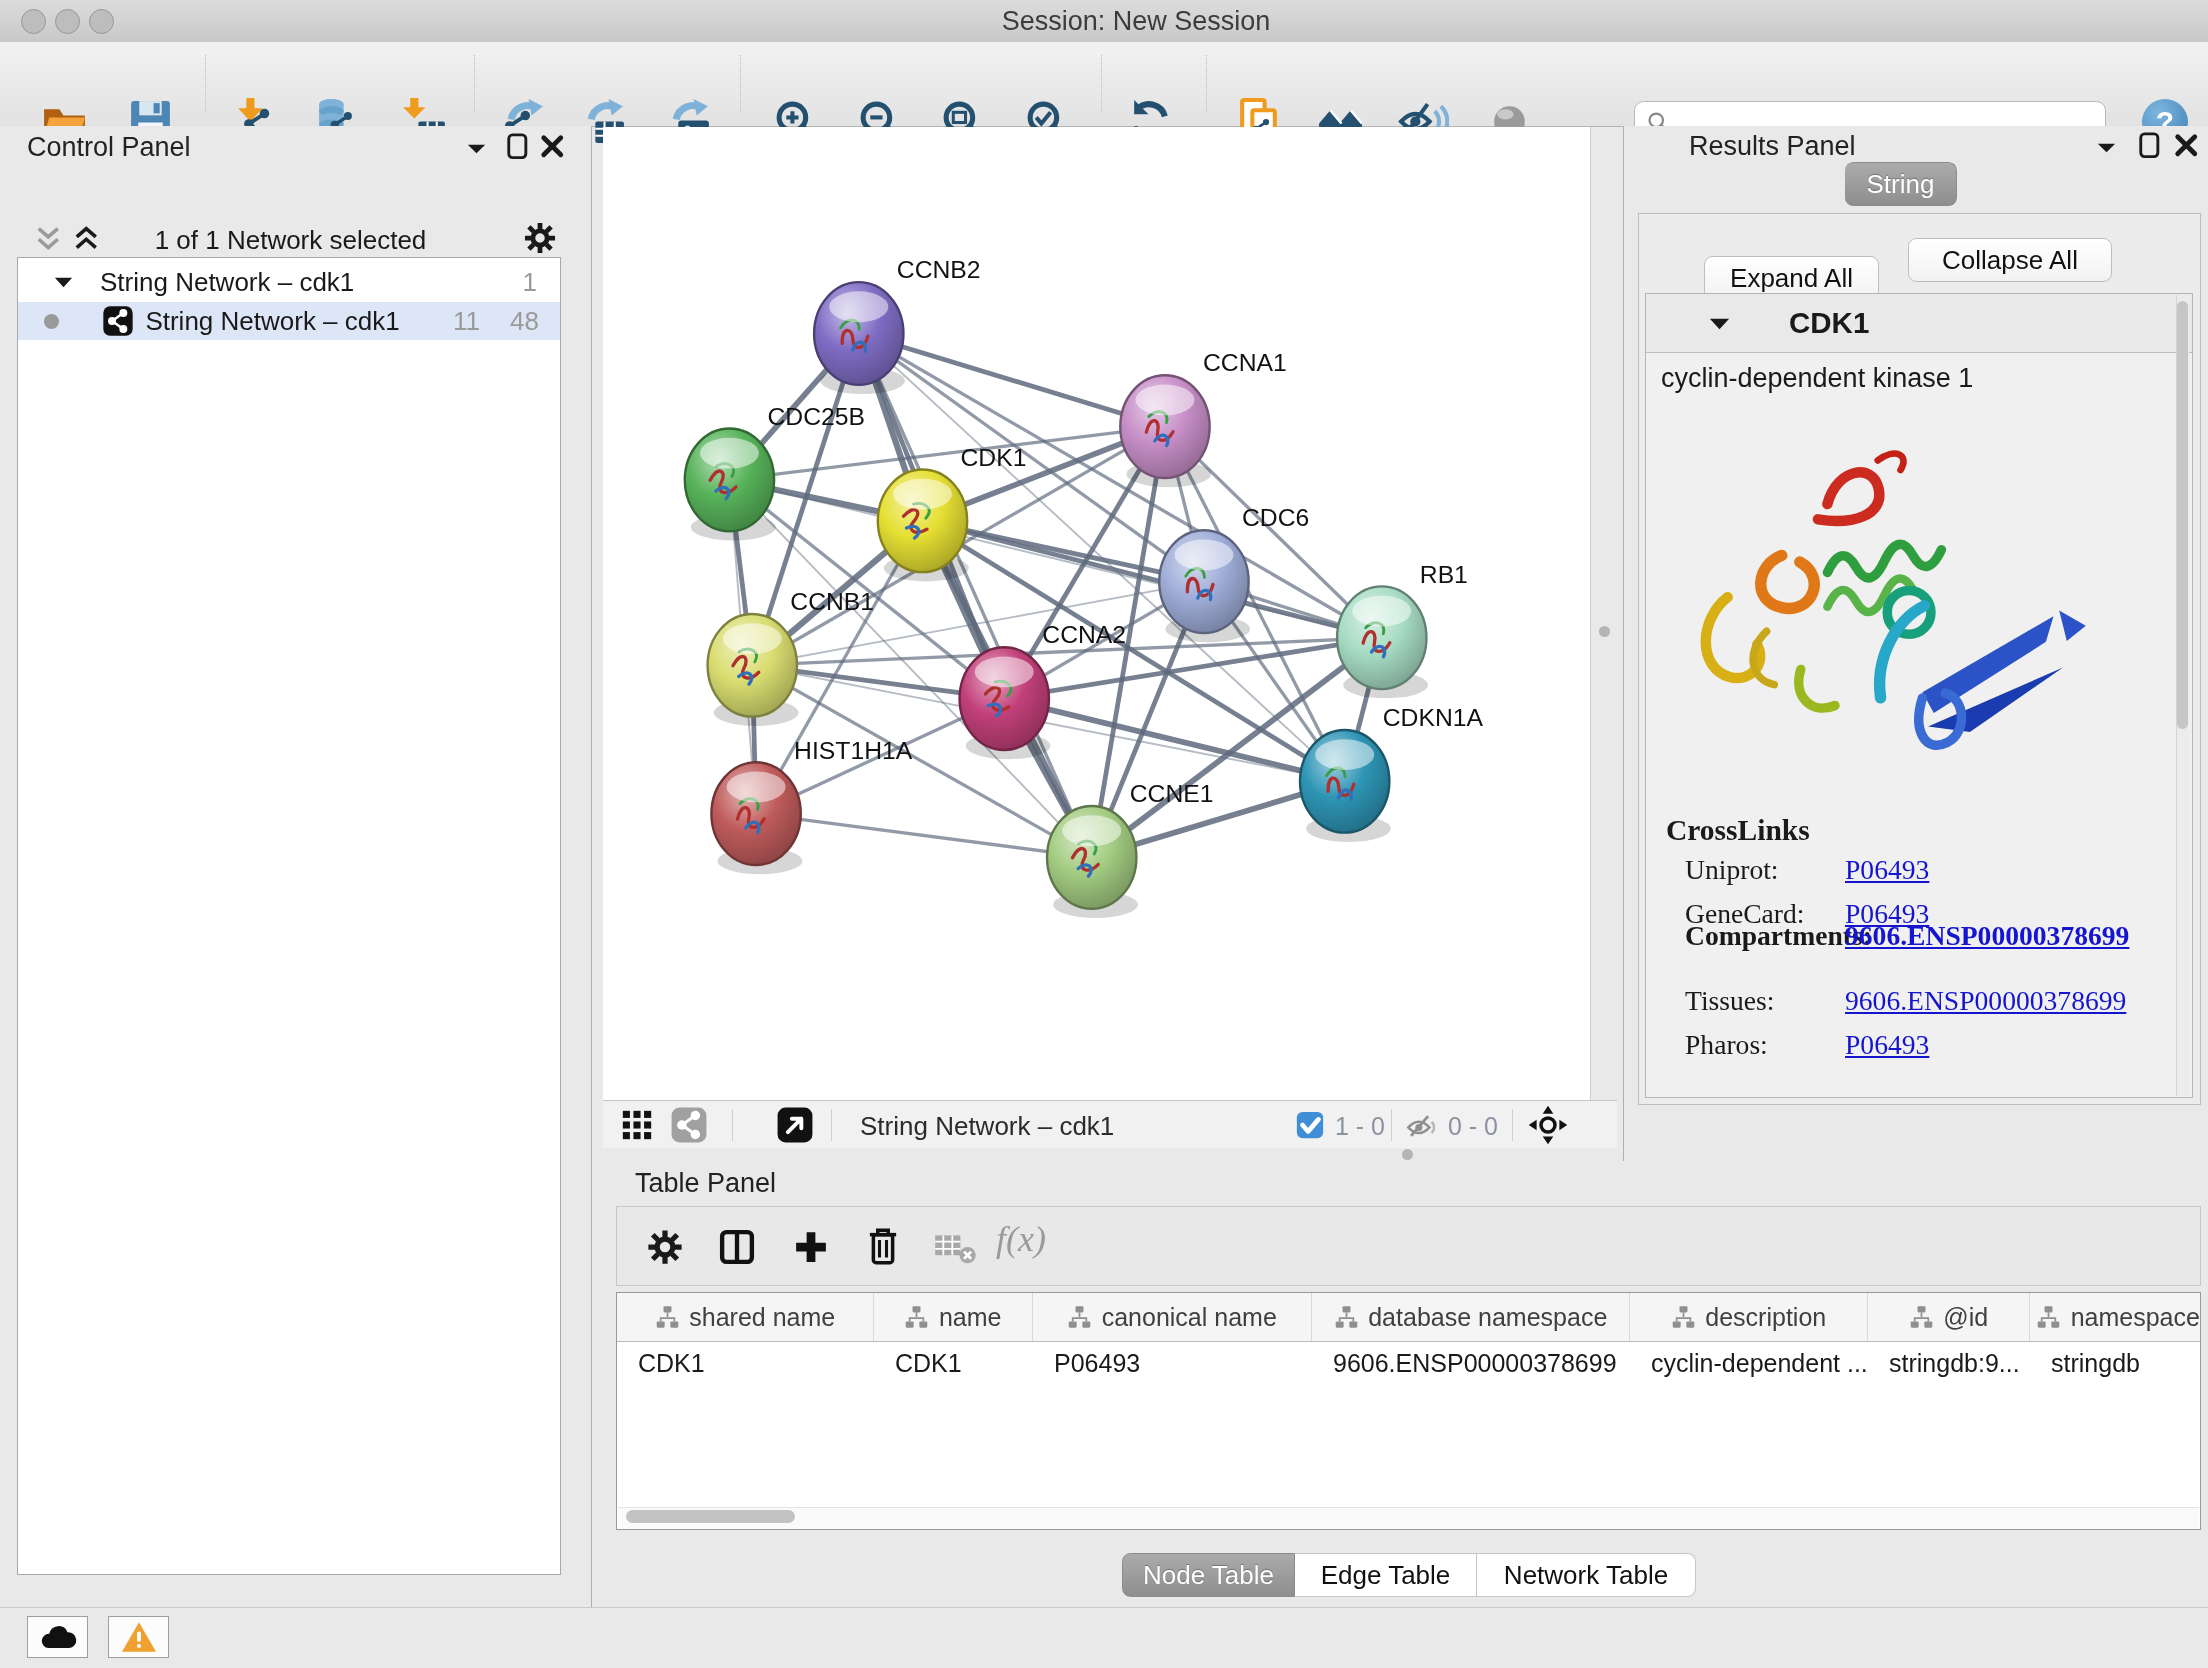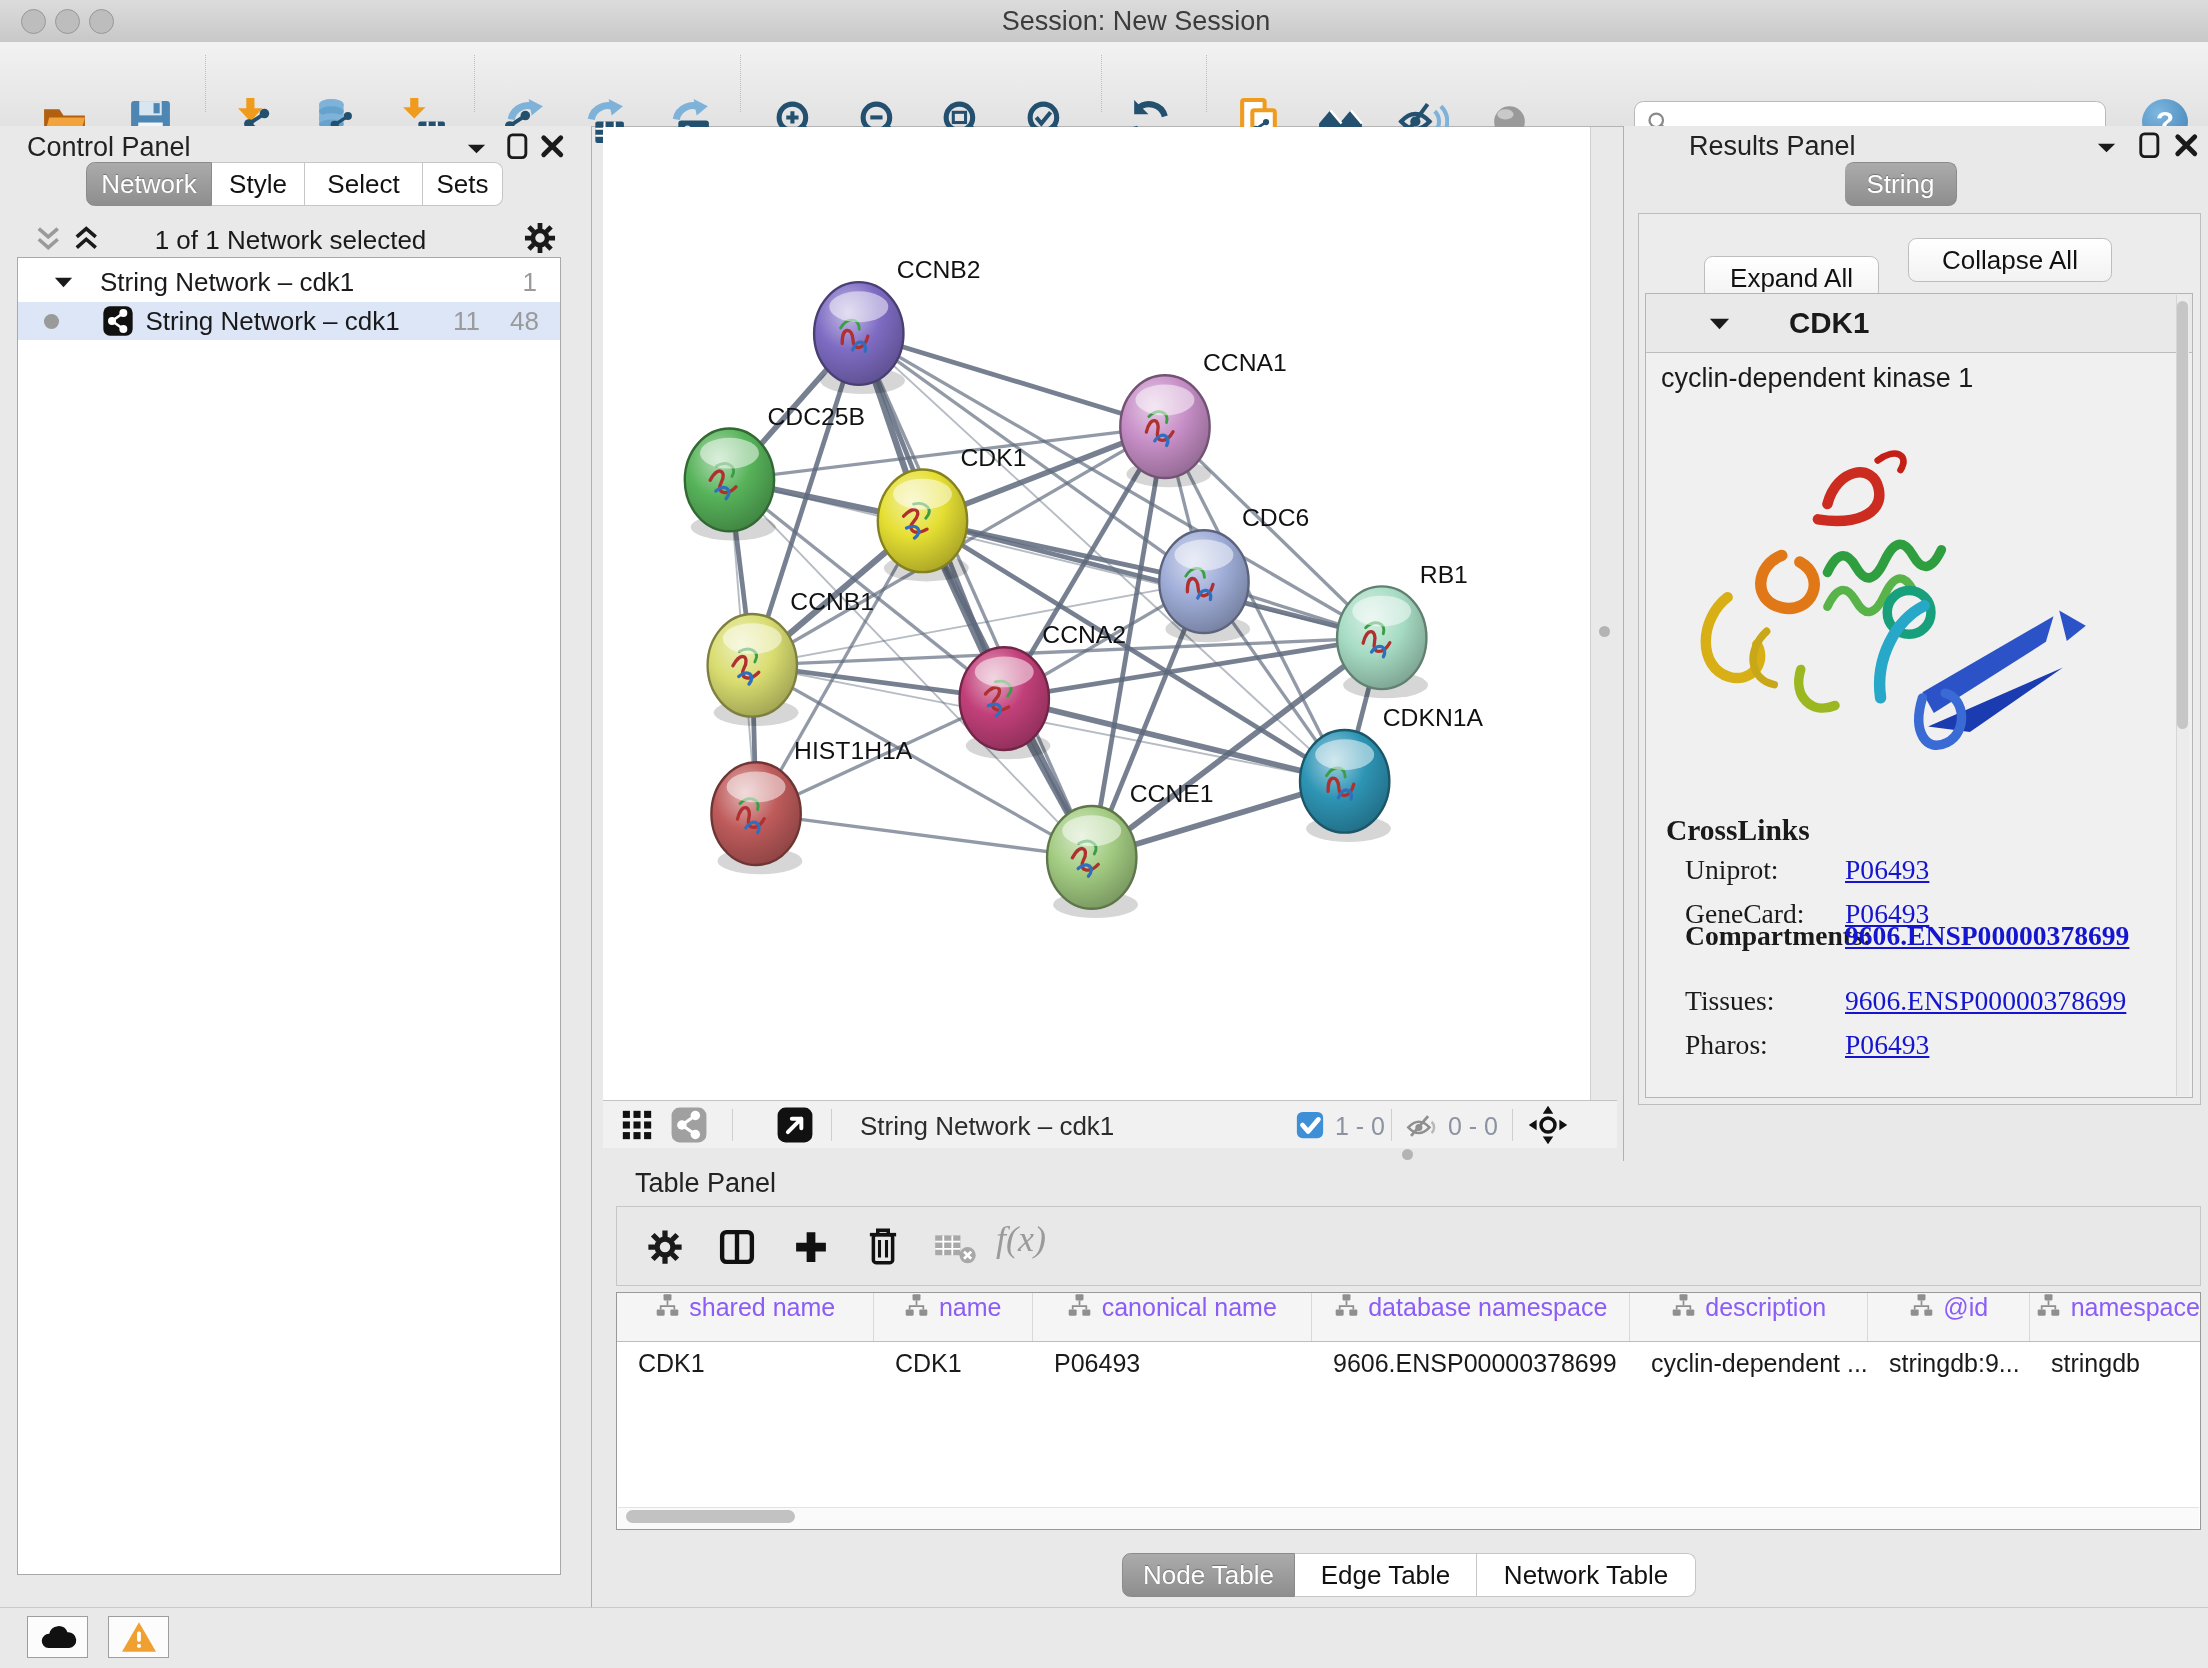--- a/index.html
+++ b/index.html
@@ -73,22 +73,22 @@
   .xl-link{color:#1515d0;text-decoration:underline;}
   #res-scroll{left:2176px;top:295px;width:13.3px;height:801px;background:#ececec;border-left:1px solid #d5d5d5;box-sizing:border-box;}
   #res-thumb{left:2177px;top:301px;width:10.5px;height:428px;background:#c6c6c6;border-radius:5.7px;}
 
   
   #table-panel{left:603px;top:1161px;width:1605px;height:446px;background:#e9e9e9;}
   #tbl-toolbar{left:616px;top:1206px;width:1585px;height:80px;background:#e8e8e8;border:1px solid #c6c6c6;box-sizing:border-box;}
   #fx-label{font-family:"Liberation Serif",serif;font-style:italic;font-size:36px;color:#9a9a9a;}
   #table-box{left:616px;top:1292px;width:1585px;height:238px;background:#fff;border:1px solid #999;box-sizing:border-box;overflow:hidden;}
   #tbl-head{display:flex;height:48px;background:#f5f5f5;border-bottom:1px solid #bdbdbd;}
-  .th{display:flex;align-items:flex-start;justify-content:center;gap:9.5px;border-right:1px solid #d9d9d9;
-    font-size:25px;color:#8b5cf6;box-sizing:border-box;overflow:hidden;white-space:nowrap;}
+  .th{display:flex;align-items:center;justify-content:center;gap:9.5px;border-right:1px solid #d9d9d9;
+    font-size:25px;color:#404040;box-sizing:border-box;overflow:hidden;white-space:nowrap;}
   #tbl-row{display:flex;height:42px;}
   .td{display:flex;align-items:center;padding-left:21px;font-size:25px;box-sizing:border-box;overflow:hidden;white-space:nowrap;}
   #hscroll{left:618px;top:1507px;width:1581px;height:21px;background:#fafafa;border-top:1px solid #e3e3e3;}
   #hthumb{left:626px;top:1510px;width:169px;height:13.3px;background:#c2c2c2;border-radius:6.7px;}
 
   
   #statusbar{left:0;top:1607px;width:2208px;height:61px;background:#e9e9e9;border-top:1px solid #c9c9c9;box-sizing:border-box;}
   .sbtn{background:#fcfcfc;border:1.9px solid #9e9e9e;display:flex;align-items:center;justify-content:center;}
 
   .node-label{font-size:26px;fill:#111;font-family:"Liberation Sans",sans-serif;}
@@ -283,21 +283,20 @@
       <svg viewBox="0 0 30 30">
         <rect x="5" y="3" width="18" height="24" rx="4" fill="none" stroke="#1a1a1a" stroke-width="3"></rect>
       </svg>
     </span>
   <span class="icn abs" style="left:538px;top:5.7px;width:28.5px;height:28.5px">
       <svg viewBox="0 0 30 30">
         <path d="M6 6l18 18M24 6L6 24" stroke="#1a1a1a" stroke-width="5" stroke-linecap="round"></path>
       </svg>
     </span>
 
-  <div class="abs" id="cp-tabs" style="left:86px;top:36px"><div class="tab selected" style="width: 126px;">Network</div><div class="tab" style="width: 93px;">Style</div><div class="tab" style="width: 118px;">Select</div><div class="tab" style="width: 80px;">Sets</div></div>
 
   <span class="icn abs" style="left:34px;top:99px;width:28.5px;height:28.5px">
       <svg viewBox="0 0 24 24">
         <path d="M4 3l8 7 8-7M4 12l8 7 8-7" stroke="#9a9a9a" stroke-width="3" fill="none"></path>
       </svg>
     </span>
   <span class="icn abs" style="left:72px;top:99px;width:28.5px;height:28.5px">
       <svg viewBox="0 0 24 24">
         <path d="M4 10l8-7 8 7M4 19l8-7 8 7" stroke="#1a1a1a" stroke-width="3" fill="none"></path>
       </svg>

